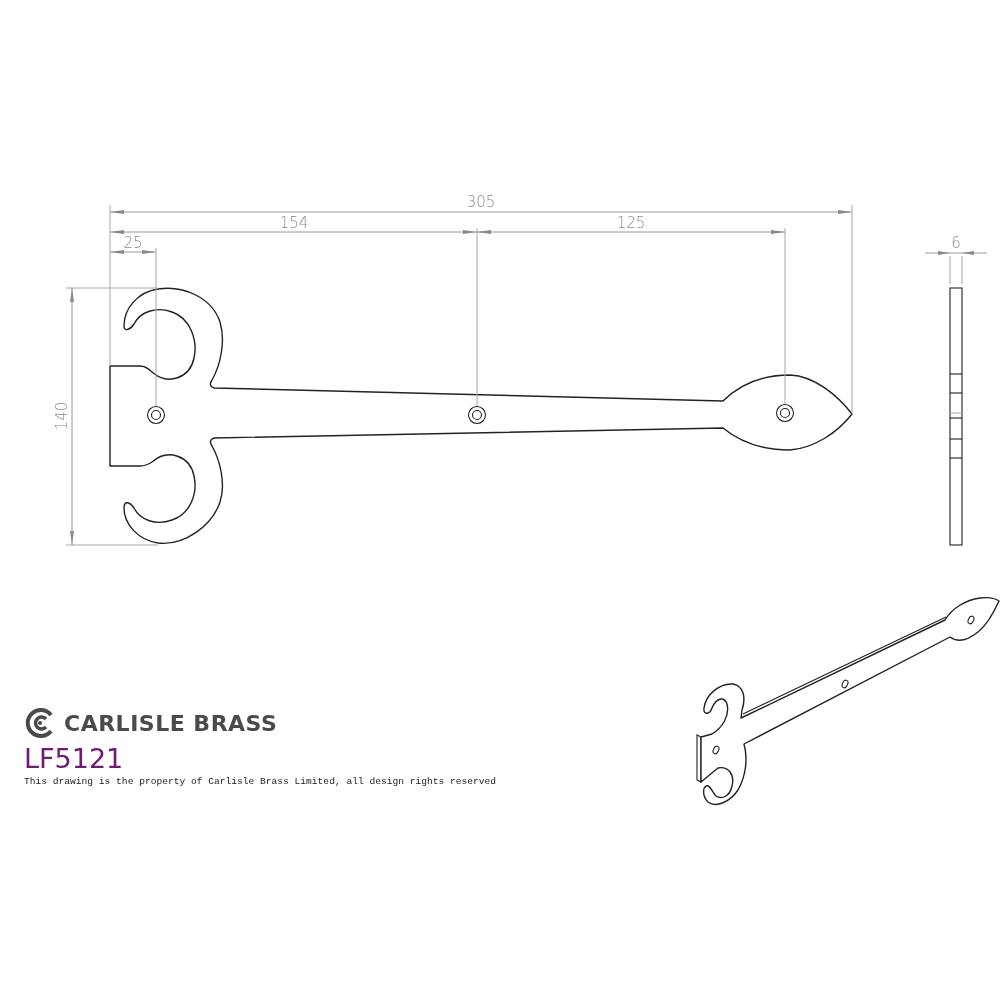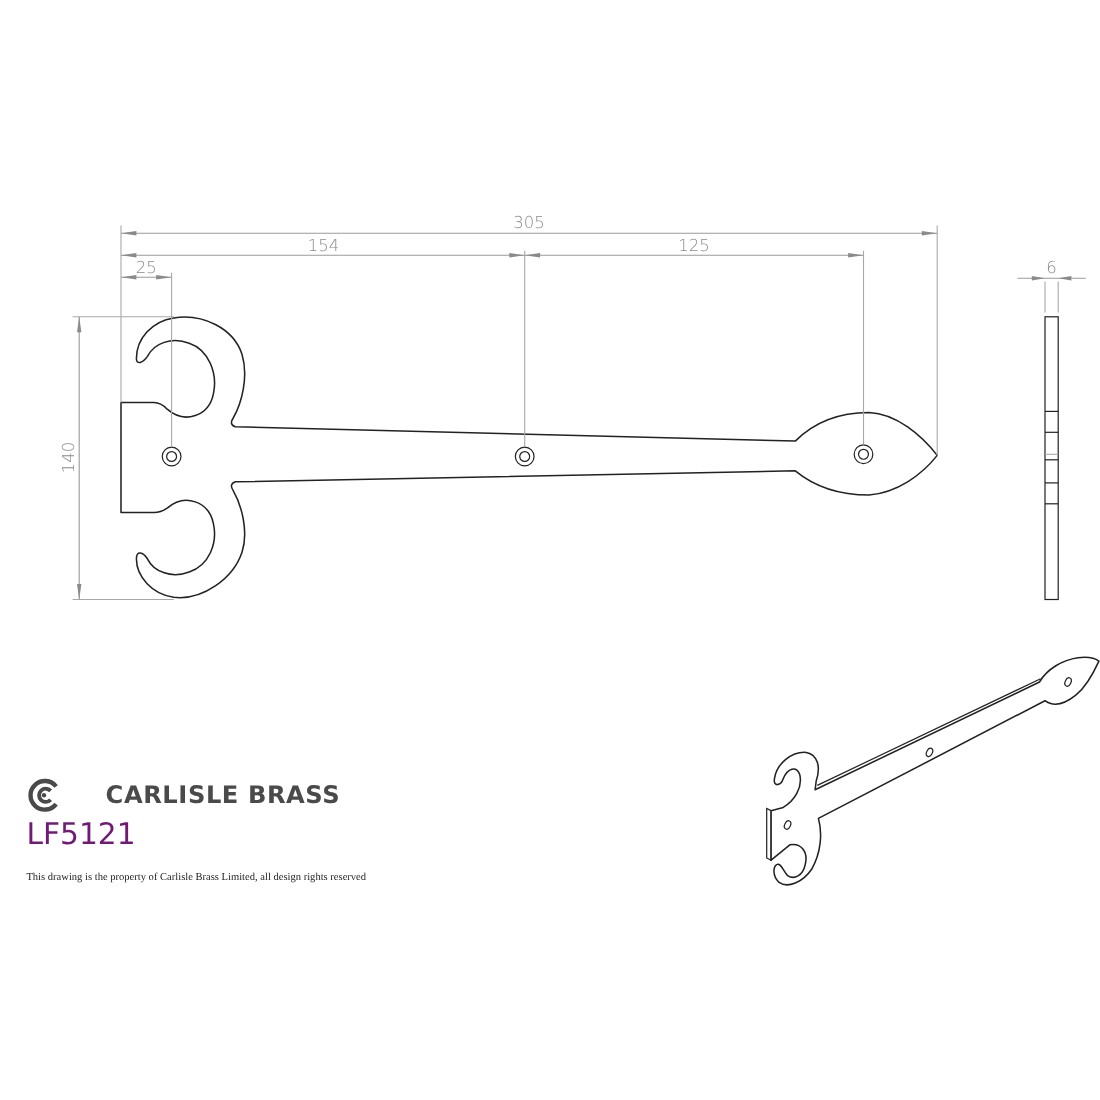--- a/index.html
+++ b/index.html
@@ -7,23 +7,23 @@
     #drawing { position: absolute; left: 0; top: 0; width: 1000px; height: 1000px; }
     .dim-line { stroke: #9a9a9a; stroke-width: 1; fill: none; }
     .ext-line { stroke: #a8a8a8; stroke-width: 1; fill: none; }
     .part { stroke: #222222; stroke-width: 1.4; fill: #ffffff; stroke-linejoin: round; }
     .part-thin { stroke: #222222; stroke-width: 1.1; fill: none; }
     .arrow { fill: #8a8a8a; }
     .dim-text { font-family: "DejaVu Sans", sans-serif; font-size: 15px; fill: #8a8a8a; font-weight: 300; }
     .title-block { position: absolute; left: 24px; top: 706px; }
     .brand { display: flex; align-items: center; height: 34px; }
     .brand-logo { width: 32px; height: 32px; margin-right: 8px; }
-    .brand-name { font-family: "DejaVu Sans", sans-serif; font-weight: bold; font-size: 22px; color: #4a4a4a; letter-spacing: 0.5px; margin-left: 32px; }
+    .brand-name { font-family: "DejaVu Sans", sans-serif; font-weight: bold; font-size: 22px; color: #4a4a4a; letter-spacing: 0.5px; }
     .code { font-family: "DejaVu Sans", sans-serif; font-size: 27px; color: #701a75; line-height: 30px; margin-top: 4px; }
-    .notice { font-family: Liberation Serif, serif; font-size: 9.6px; color: #222222; margin-top: 18px; }
+    .notice { font-family: Liberation Mono, monospace; font-size: 9.6px; color: #222222; margin-top: 2px; }
   </style>
 </head>
 <body>
 
 <svg id="drawing" viewBox="0 0 1000 1000" xmlns="http://www.w3.org/2000/svg">
 
   <g>
 
     <path class="part" d="M 110 366
          L 140 366

